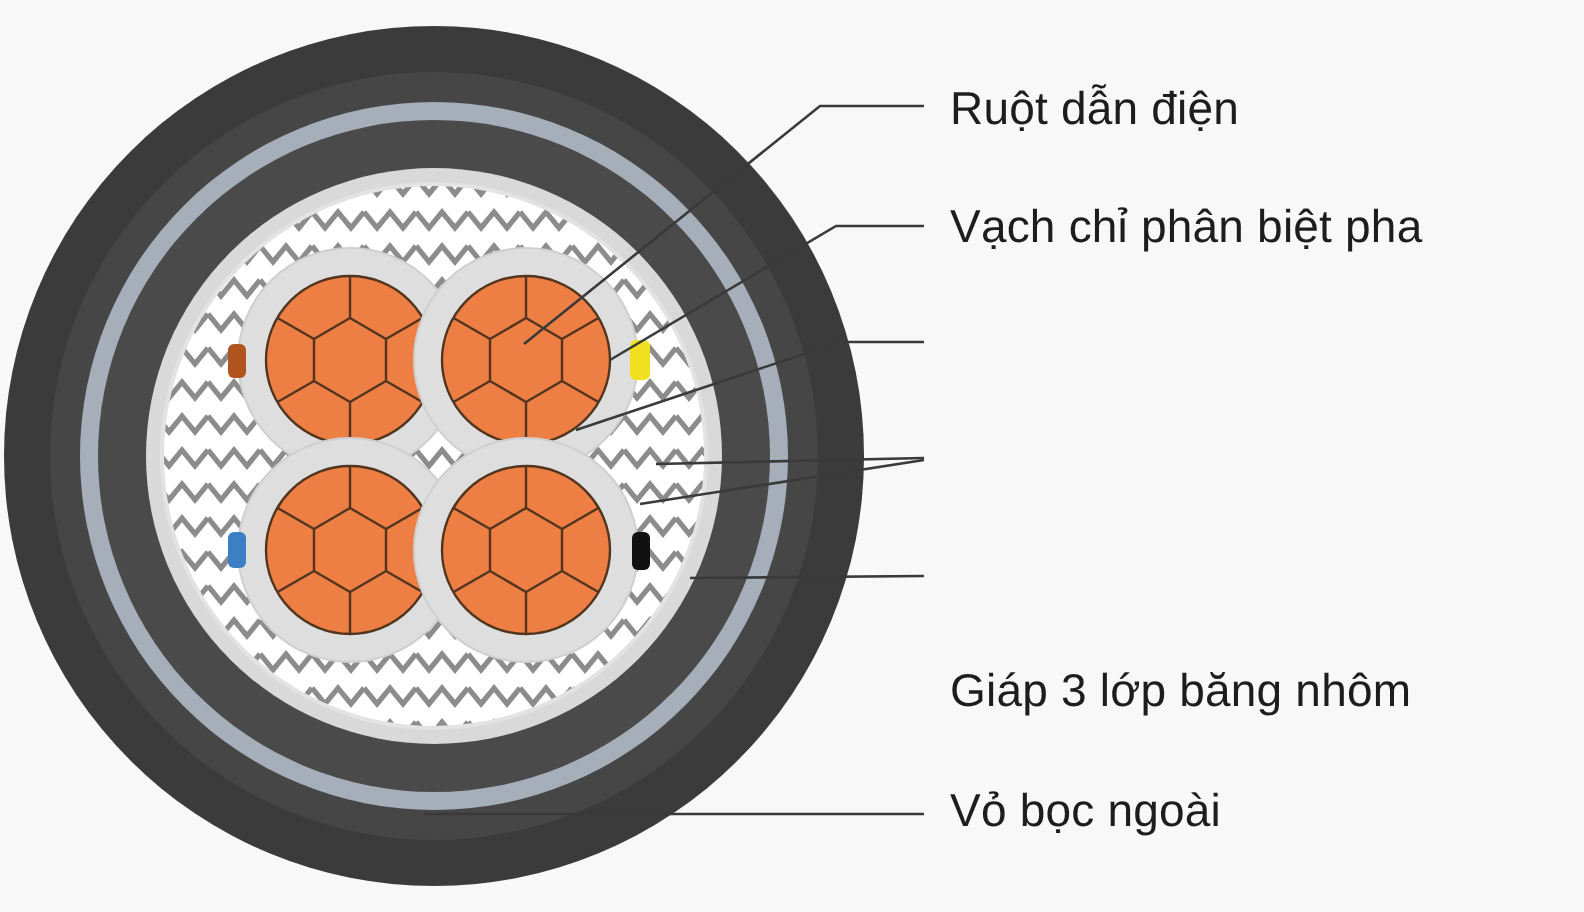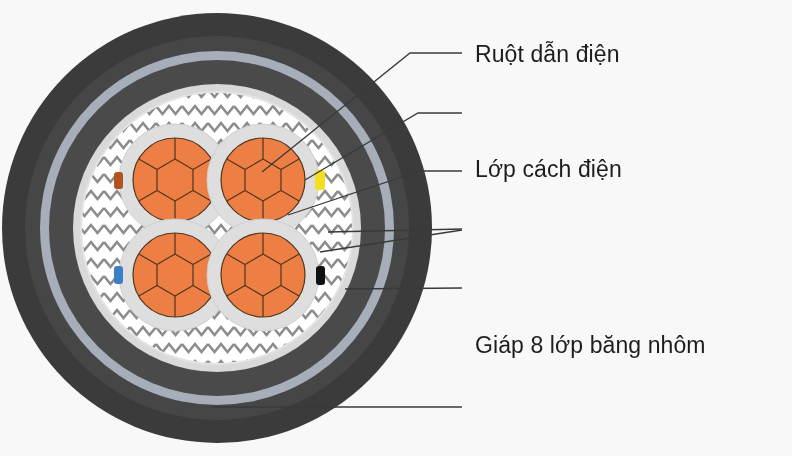--- a/index.html
+++ b/index.html
@@ -133,16 +133,17 @@
       <path d="M305,180 L418,113 L462,113"></path>
       <path d="M288,215 L420,171 L462,171"></path>
       <path d="M320,252 L462,230"></path>
       <path d="M328,232 L462,229"></path>
       <path d="M345,289 L462,288"></path>
       <path d="M212,407 L462,407"></path>
     </g>
   </svg>
 
   <div class="label-text" style="left:475px; top:43px;">Ruột dẫn điện</div>
-  <div class="label-text" style="left:475px; top:158px;">Lớp cách điện</div>
-  <div class="label-text" style="left:475px; top:334px;">Giáp 8 lớp băng nhôm</div>
+  <div class="label-text" style="left:475px; top:102px;">Vạch chỉ phân biệt pha</div>
+  <div class="label-text" style="left:475px; top:334px;">Giáp 3 lớp băng nhôm</div>
+  <div class="label-text" style="left:475px; top:394px;">Vỏ bọc ngoài</div>
 
 </div>
 
 </body></html>

